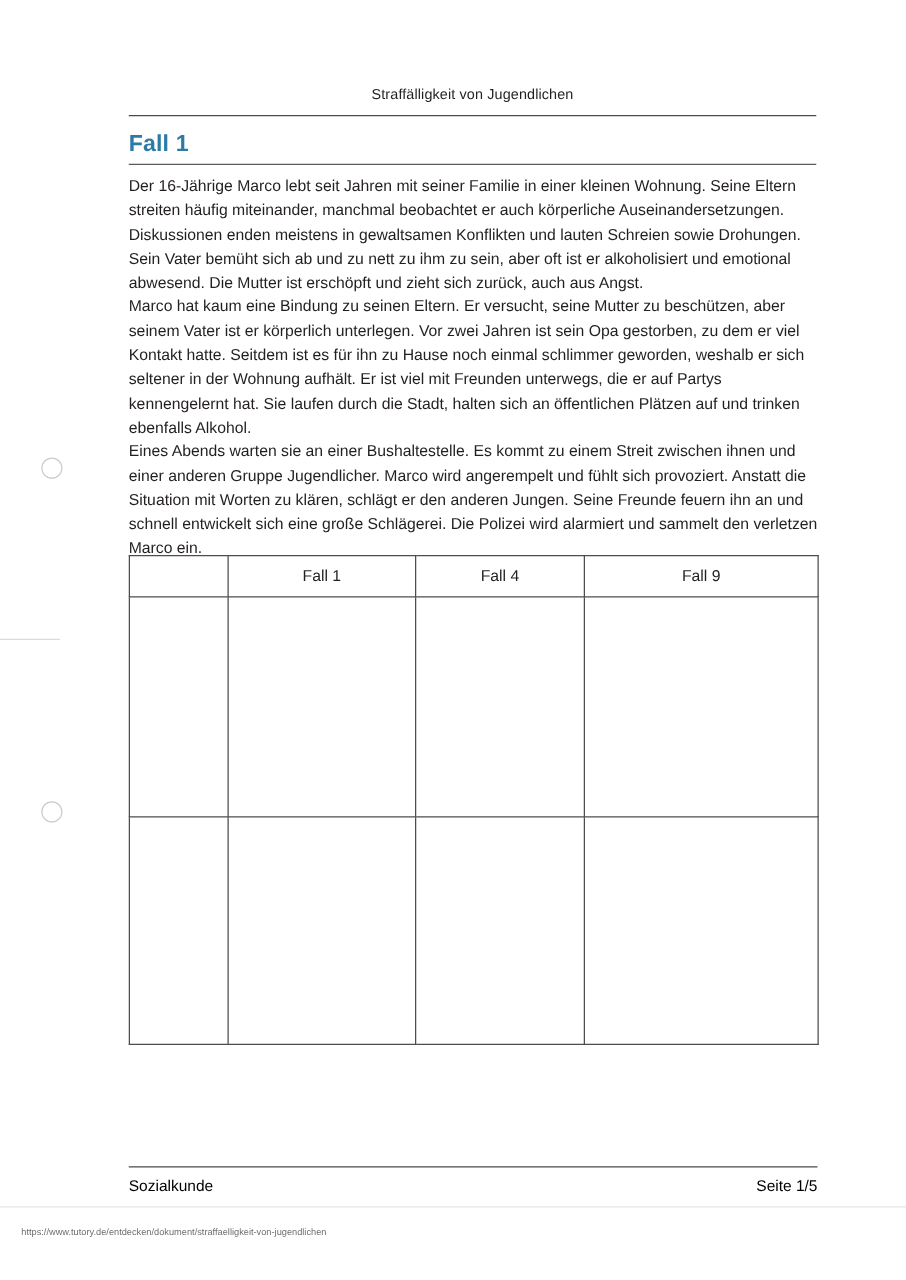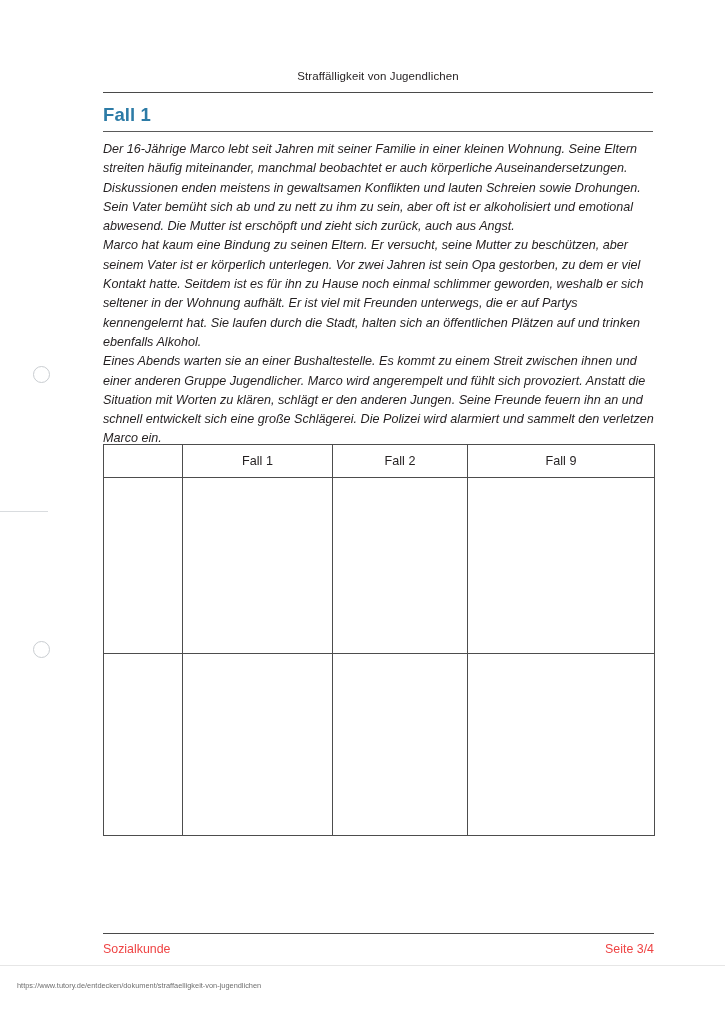--- a/index.html
+++ b/index.html
@@ -94,21 +94,20 @@
     left: 103px;
     top: 140px;
     width: 552px;
     font-size: 12.6px;
     line-height: 19.3px;
     color: #231f20;
     text-align: left;
   }
   .body-text p {
     margin: 0 0 0 0;
-    font-style: italic;
   }
 
   
   .case-table {
     position: absolute;
     left: 103px;
     top: 444px;
     width: 551px;
     border-collapse: collapse;
     table-layout: fixed;
@@ -146,21 +145,21 @@
     width: 551px;
     height: 1px;
     background: #4a4a4a;
   }
   .doc-footer {
     position: absolute;
     left: 103px;
     top: 942px;
     width: 551px;
     font-size: 12.4px;
-    color: #ef4444;
+    color: #000000;
     display: flex;
     justify-content: space-between;
     align-items: baseline;
   }
 
   
   .footnote-rule {
     position: absolute;
     left: 0;
     top: 965px;
@@ -204,42 +203,42 @@
     <colgroup>
       <col class="c1">
         <col class="c2">
         <col class="c3">
         <col class="c4">
     </colgroup>
     <tbody>
       <tr class="r-head">
         <td></td>
         <td>Fall 1</td>
-        <td>Fall 2</td>
+        <td>Fall 4</td>
         <td>Fall 9</td>
       </tr>
       <tr class="r-2">
         <td></td>
         <td></td>
         <td></td>
         <td></td>
       </tr>
       <tr class="r-3">
         <td></td>
         <td></td>
         <td></td>
         <td></td>
       </tr>
     </tbody>
   </table>
 
   <div class="rule-footer"></div>
   <div class="doc-footer">
     <span>Sozialkunde</span>
-    <span>Seite 3/4</span>
+    <span>Seite 1/5</span>
   </div>
 
   <div class="footnote-rule"></div>
   <div class="footnote">
     <div>https://www.tutory.de/entdecken/dokument/straffaelligkeit-von-jugendlichen</div>
   </div>
 
 </div>
 
 </body></html>

